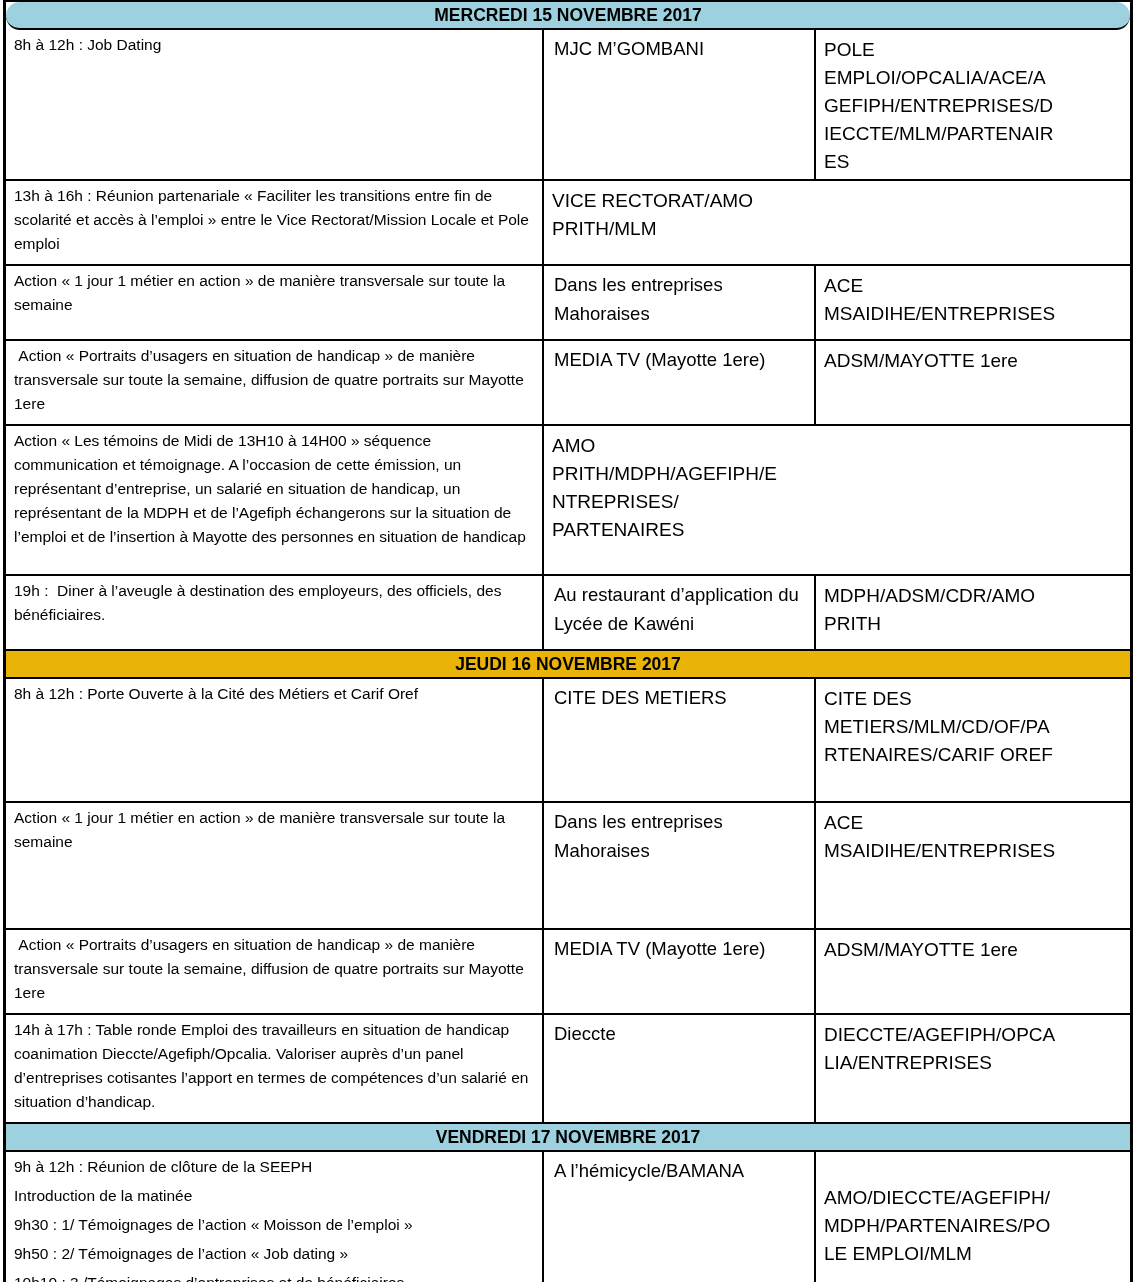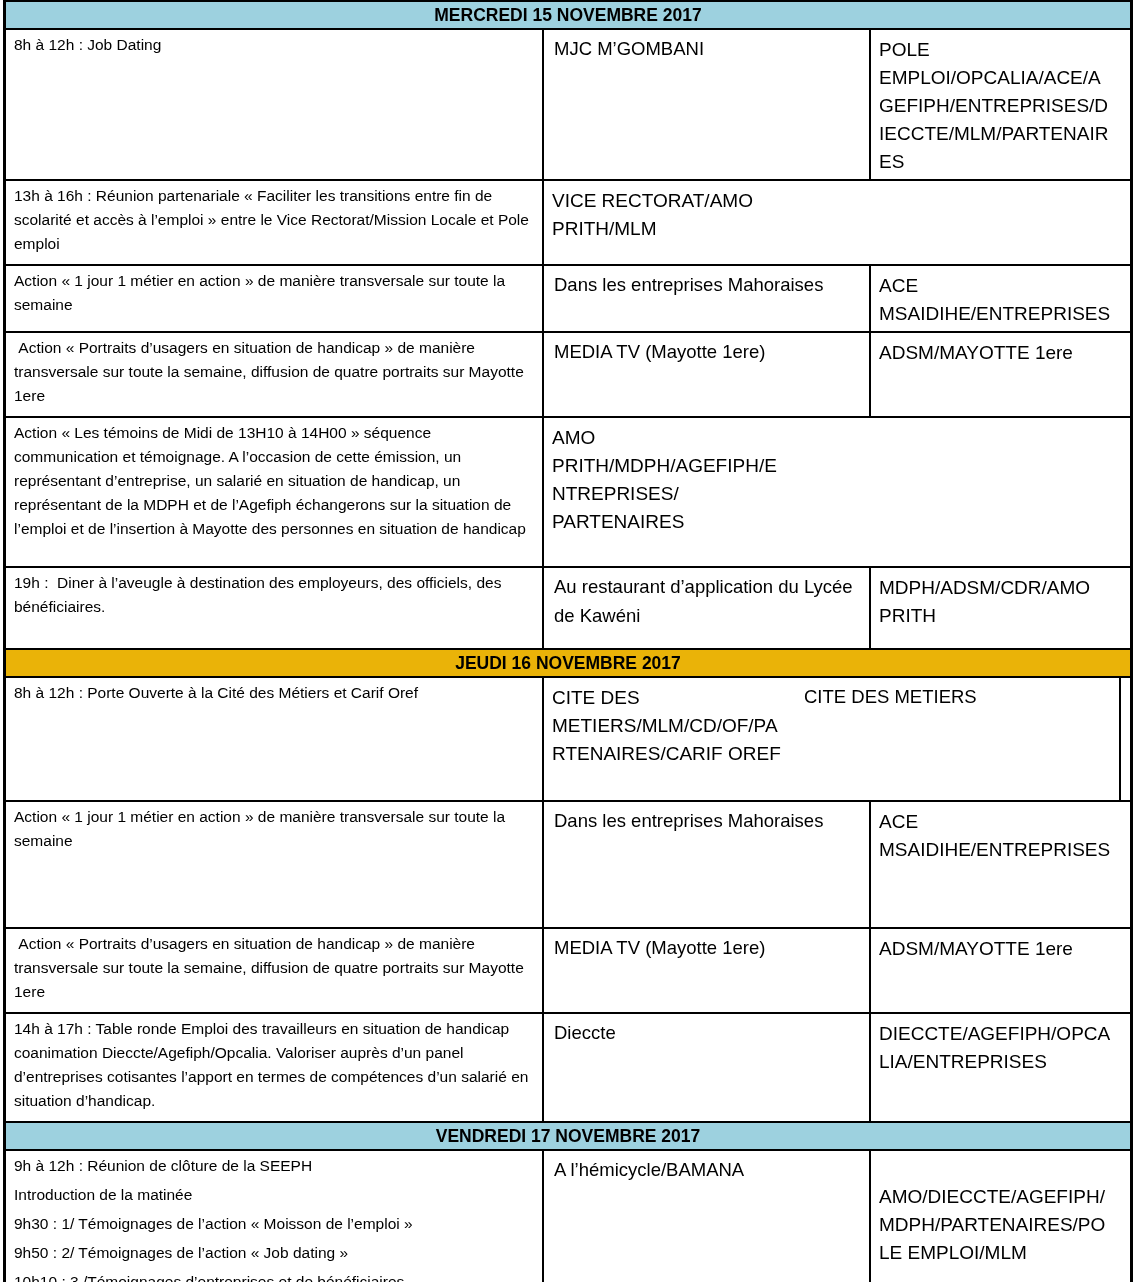--- a/index.html
+++ b/index.html
@@ -37,23 +37,23 @@
   .c1{
     width:538px;
     border-right:2px solid #000;
     padding:3px 10px 3px 8px;
     font-size:15.5px;
     line-height:24px;
     overflow-wrap:break-word;
   }
   .c1 p{margin:0 0 5px 0;}
   .c2{
-    width:327px;
+    width:272px;
     border-right:2px solid #000;
-    padding:4px 8px 18px 10px;
+    padding:4px 8px 11px 10px;
     font-size:18.5px;
     line-height:29px;
   }
   .c3{
     width:250px;
     padding:6px 8px 3px 8px;
     font-size:19px;
     line-height:28px;
     overflow-wrap:break-word;
   }
@@ -63,21 +63,21 @@
   .h117{min-height:117px}.h77{min-height:77px}.h58{min-height:58px}
   .h75{min-height:75px}.h148{min-height:148px}.h48{min-height:48px}
   .h122{min-height:122px}.h125{min-height:125px}.h105{min-height:105px}
   .h245{min-height:245px}
 </style>
 </head>
 <body style="color: rgb(0, 0, 0);">
 
 <div class="doc">
 
-  <div class="band" style="background: rgb(157, 209, 223);">MERCREDI 15 NOVEMBRE 2017</div>
+  <div class="band" style="background: rgb(157, 209, 223); border-radius: 14px;">MERCREDI 15 NOVEMBRE 2017</div>
 
   <div class="row h117">
     <div class="cell c1">
       <p><span class="b">8h à 12h : Job Dating</span></p>
     </div>
     <div class="cell c2"><span>MJC M’GOMBANI</span></div>
     <div class="cell c3"><span>POLE EMPLOI/OPCALIA/ACE/AGEFIPH/ENTREPRISES/DIECCTE/MLM/PARTENAIRES</span></div>
   </div>
 
   <div class="row h77">
@@ -117,22 +117,22 @@
     <div class="cell c2"><span>Au restaurant d’application du Lycée de Kawéni</span></div>
     <div class="cell c3"><span>MDPH/ADSM/CDR/AMO PRITH</span></div>
   </div>
 
   <div class="band" style="background: #eab308;">JEUDI 16 NOVEMBRE 2017</div>
 
   <div class="row h122">
     <div class="cell c1">
       <p><span class="b">8h à 12h : Porte Ouverte à la Cité des Métiers et Carif Oref</span></p>
     </div>
+    <div class="cell c2"><span>CITE DES METIERS</span></div>
     <div class="cell c3"><span class="b">CITE DES METIERS/MLM/CD/OF/PARTENAIRES/CARIF OREF</span></div>
-    <div class="cell c2"><span>CITE DES METIERS</span></div>
   </div>
 
   <div class="row h125">
     <div class="cell c1">
       <p><span>Action « </span><span class="b">1 jour 1 métier en action »</span><span> de manière transversale sur toute la semaine</span></p>
     </div>
     <div class="cell c2"><span>Dans les entreprises Mahoraises</span></div>
     <div class="cell c3"><span>ACE MSAIDIHE/ENTREPRISES</span></div>
   </div>
 

